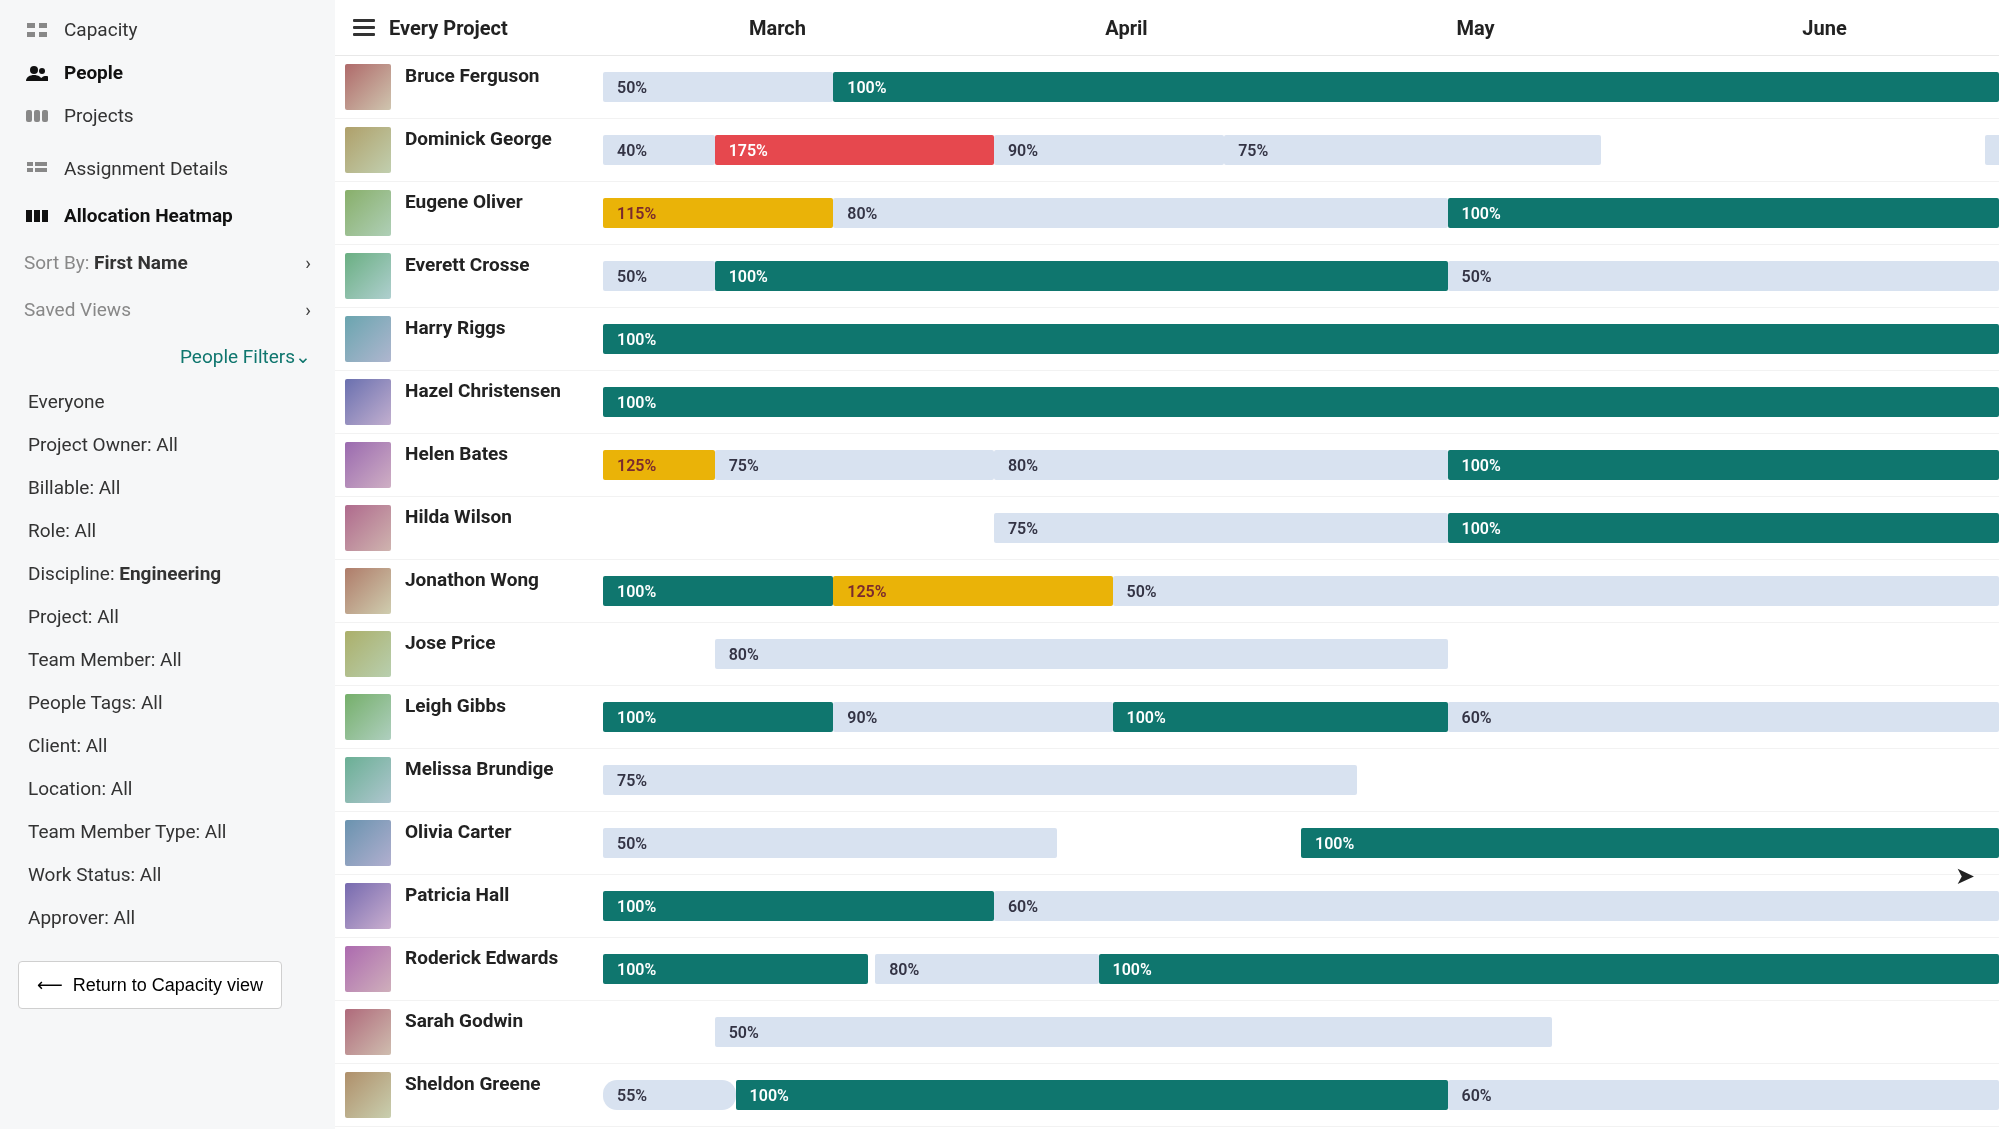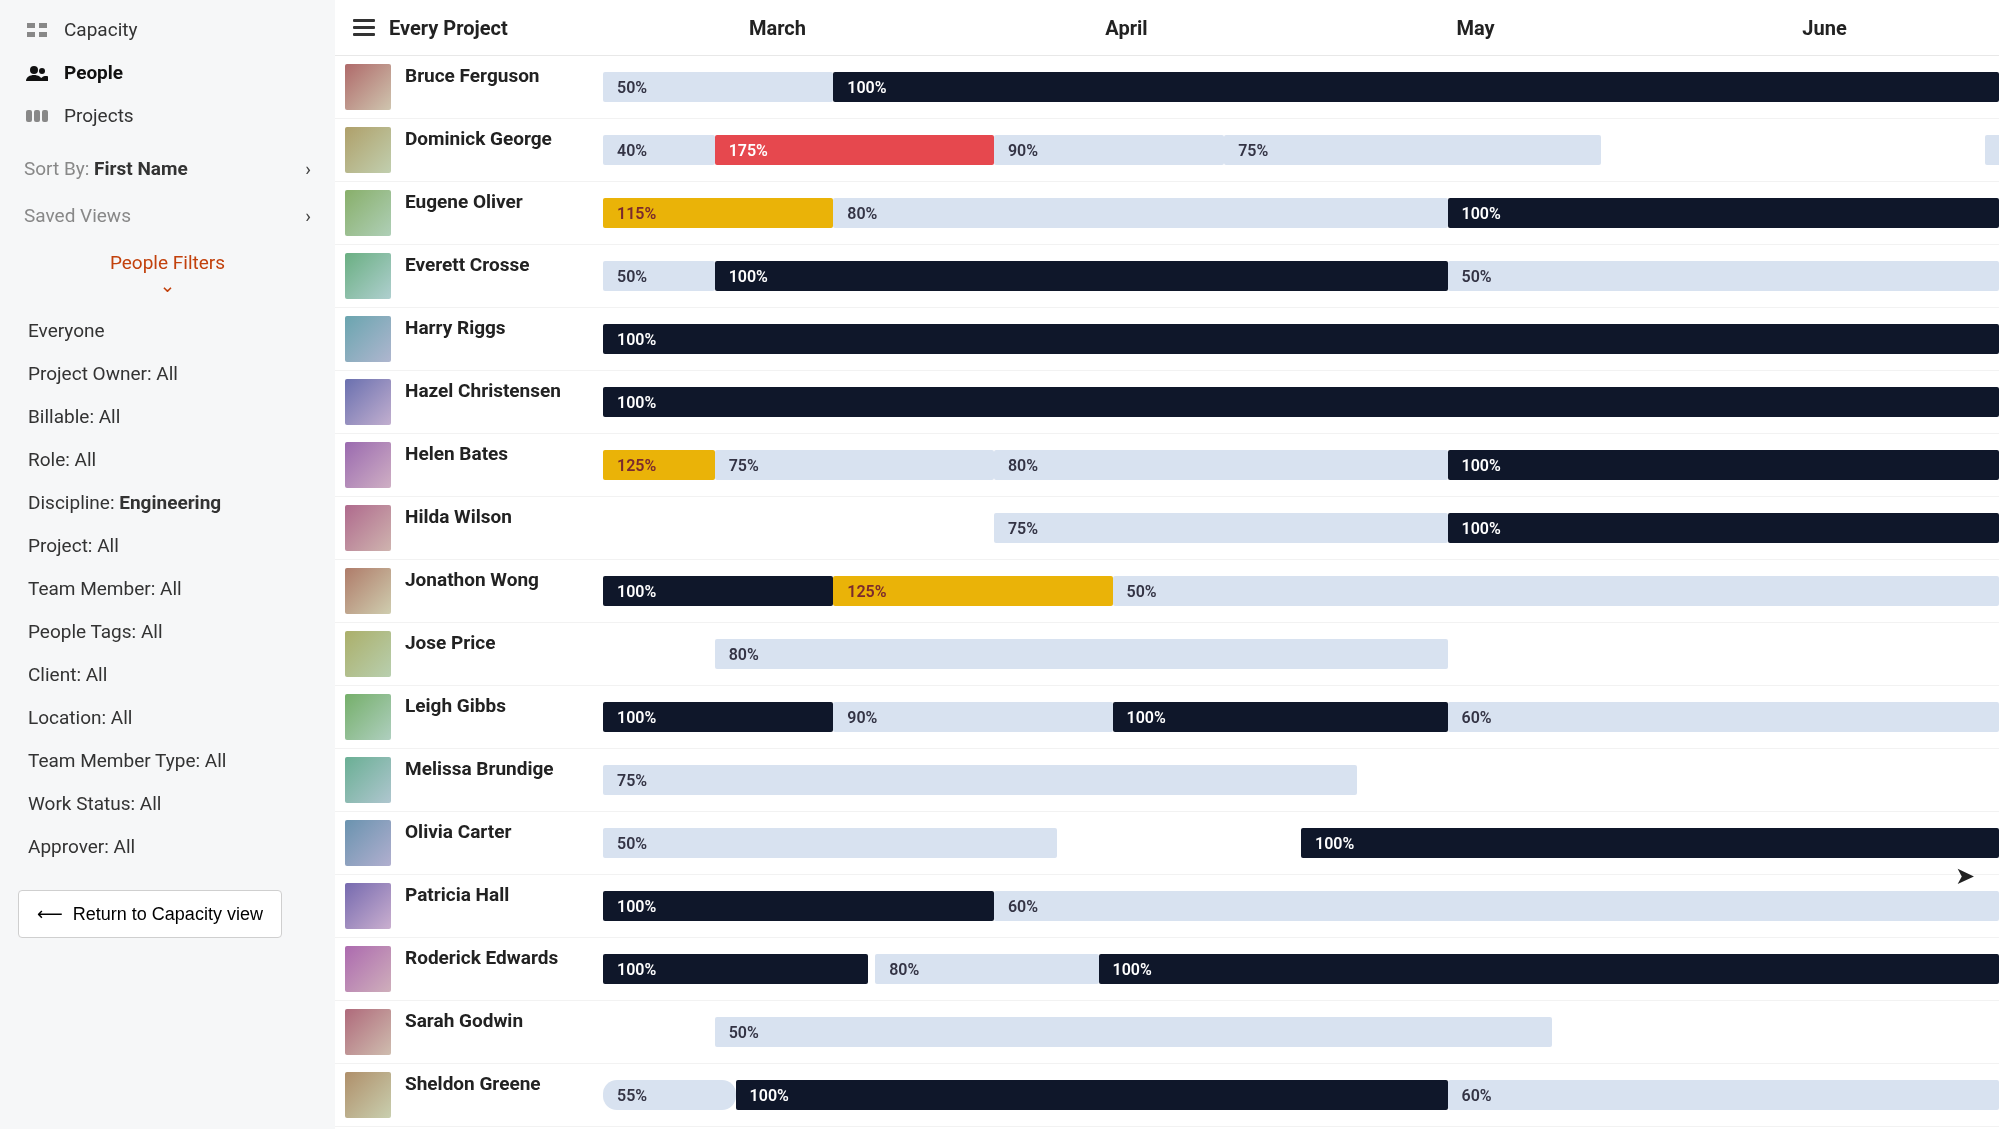--- a/index.html
+++ b/index.html
@@ -34,21 +34,21 @@
 .nav-item.bold .icon-slot { color:#111; }
 .sidebar-divider-gap { height: 8px; }
 .sidebar .subnav .nav-item { padding: 12px 24px; }
 .split-row {
   display:flex; align-items:center; justify-content:space-between;
   padding: 12px 24px; cursor:pointer;
 }
 .split-row .chev { color:#444; }
 .muted { color:#888; }
 .filters .filter-item { padding: 10px 28px; cursor:pointer; font-size:19px; }
-.sidebar .filters-heading { display:flex; align-items:center; justify-content:flex-end; padding:12px 24px; color:#c2410c;flex-direction:column; }
+.sidebar .filters-heading { display:flex; align-items:center; justify-content:flex-end; padding:12px 24px; color:#0f766e; }
 .return-btn {
   margin: 22px 18px;
   border: 1px solid #cfcfcf;
   background: #fff;
   border-radius: 4px;
   padding: 12px 18px;
   font-size: 18px;
   display:flex; align-items:center; gap:10px;
   cursor:pointer;
 }
@@ -100,21 +100,21 @@
   position:absolute;
   top: 0;
   height: 30px;
   display:flex; align-items:center;
   padding-left: 14px;
   font-size: 16px;
   font-weight: 600;
   border-radius: 2px;
 }
 .seg.light { background:#d8e2f0; color:#334; }
-.seg.dark  { background:#0f172a; color:#fff; }
+.seg.dark  { background:#0f766e; color:#fff; }
 .seg.red   { background:#e6484e; color:#fff; }
 .seg.pink  { background:#eab308; color:#7a2a2e; }
 
 .cursor-fake {
   position:absolute;
   right: 24px;
   top: 862px;
   font-size: 24px;
   pointer-events:none;
 }
@@ -156,20 +156,43 @@
             <rect x="0" y="0" width="6" height="12" rx="2"></rect>
             <rect x="8" y="0" width="6" height="12" rx="2"></rect>
             <rect x="16" y="0" width="6" height="12" rx="2"></rect>
           </svg>
       </span>
       <span>Projects</span>
     </div>
 
     <div class="sidebar-divider-gap"></div>
 
+    <div class="subnav">
+      <div class="nav-item">
+        <span class="icon-slot">
+          <svg width="20" height="14" viewBox="0 0 20 14" fill="currentColor">
+              <rect x="0" y="0" width="6" height="4"></rect>
+              <rect x="8" y="0" width="12" height="4"></rect>
+              <rect x="0" y="6" width="6" height="4"></rect>
+              <rect x="8" y="6" width="12" height="4"></rect>
+            </svg>
+        </span>
+        <span>Assignment Details</span>
+      </div>
+      <div class="nav-item bold">
+        <span class="icon-slot">
+          <svg width="22" height="12" viewBox="0 0 22 12" fill="currentColor">
+              <rect x="0" y="0" width="6" height="12"></rect>
+              <rect x="8" y="0" width="6" height="12"></rect>
+              <rect x="16" y="0" width="6" height="12"></rect>
+            </svg>
+        </span>
+        <span>Allocation Heatmap</span>
+      </div>
+    </div>
 
     <div class="split-row">
       <span>
         <span class="muted">Sort By: </span><strong>First Name</strong>
       </span>
       <span class="chev">›</span>
     </div>
 
     <div class="split-row">
       <span class="muted">Saved Views</span>

